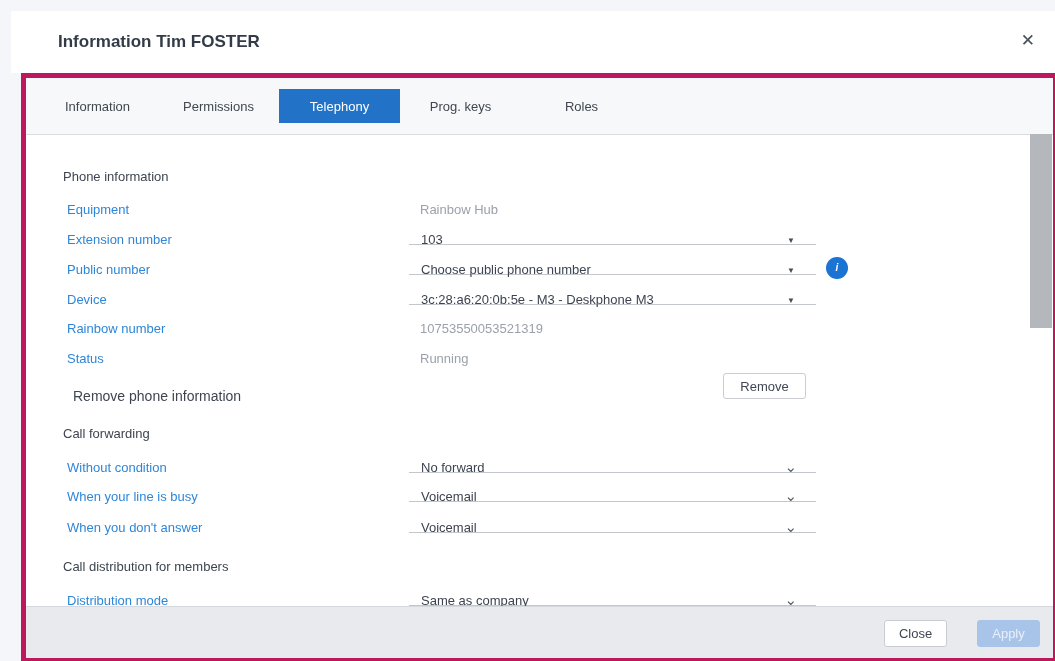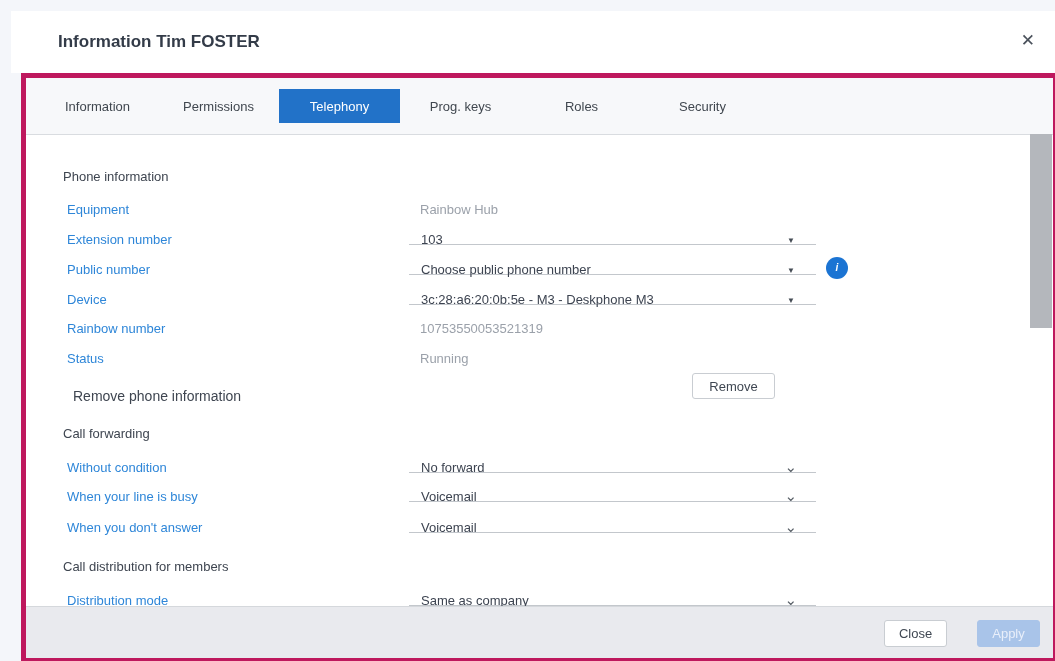--- a/index.html
+++ b/index.html
@@ -54,21 +54,21 @@
     position:absolute; left:800px; width:14px; height:14px; border-radius:50%;
     background:#1b74d3; color:#ffffff; font-size:10px; font-weight:bold;
     display:flex; align-items:center; justify-content:center; cursor:pointer;
     font-style:italic; line-height:14px;
   }
   .btn {
     display:flex; align-items:center; justify-content:center;
     font-size:13px; border-radius:3px; cursor:pointer;
   }
   .btn-outline { background:#ffffff; border:1px solid #c9cdd2; color:#3f4752; }
-  .remove-btn { position:absolute; left:666px; top:237px; width:83px; height:26px; }
+  .remove-btn { position:absolute; left:697px; top:237px; width:83px; height:26px; }
   
   .scroll-thumb {
     position:absolute; right:1px; top:56px; width:6px; height:194px;
     background:#b4b7bc; cursor:pointer;
   }
   
   .footer {
     position:absolute; left:0; bottom:0; width:100%; height:52px;
     background:#e9eaee; border-top:1px solid #d5d8dc;
   }
@@ -85,21 +85,20 @@
 </div>
 
 <div class="panel">
 
   <div class="tabbar">
     <div class="tab">Information</div>
     <div class="tab">Permissions</div>
     <div class="tab active">Telephony</div>
     <div class="tab">Prog. keys</div>
     <div class="tab">Roles</div>
-    <div class="tab">Security</div>
   </div>
 
   <div class="content">
 
     <div class="section-title" style="top:22px">Phone information</div>
 
     <span class="flabel" style="top:55px">Equipment</span>
     <span class="static-val val gray" style="top:55px">Rainbow Hub</span>
 
     <span class="flabel" style="top:85px">Extension number</span>

